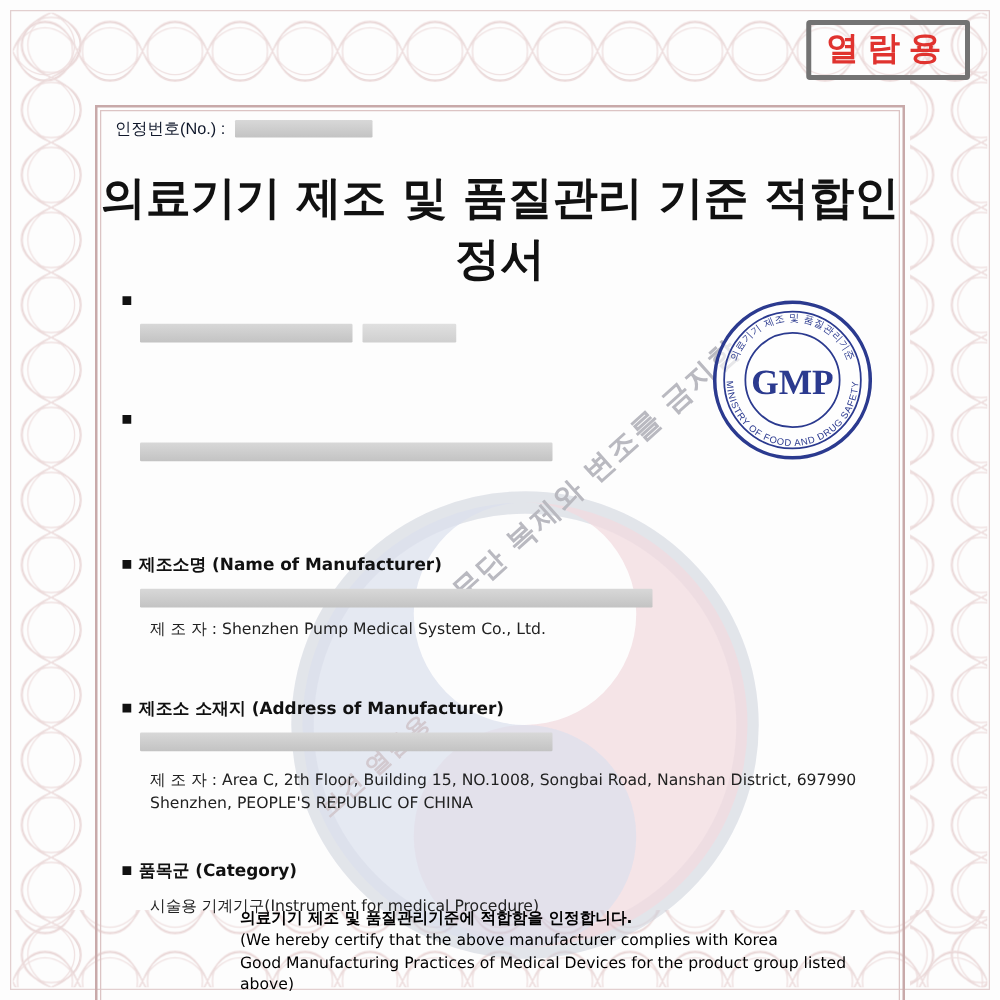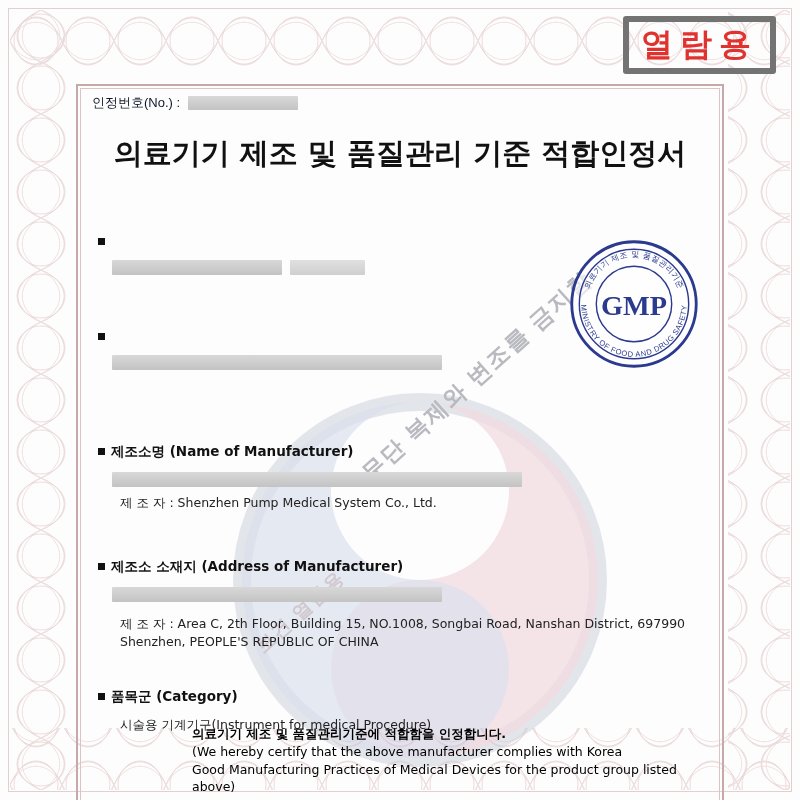--- a/index.html
+++ b/index.html
@@ -95,25 +95,25 @@
     white-space: nowrap;
     letter-spacing: 2px;
     pointer-events: none;
   }
 
   
   .red-stamp {
     position: absolute;
     right: 24px;
     top: 16px;
-    border: 6px solid #737373;
+    border: 4px solid #737373;
     border-radius: 3px;
     padding: 6px 12px 8px 12px;
     color: #e0332f;
-    font-size: 32px;
+    font-size: 26px;
     font-weight: bold;
     letter-spacing: 7px;
     line-height: 1;
     font-family: "DejaVu Sans", sans-serif;
   }
 
   
   .content {
     position: absolute;
     left: 80px;
@@ -142,21 +142,21 @@
   }
 
   .title-block {
     position: absolute;
     top: 46px;
     left: 0;
     right: 0;
     text-align: center;
   }
   .title-ko {
-    font-size: 29px;
+    font-size: 36px;
     font-weight: bold;
     letter-spacing: 0px;
     color: #111;
     font-family: "DejaVu Sans", sans-serif;
   }
   .title-en {
     font-size: 26px;
     margin-top: 4px;
     color: #111;
     font-family: "Liberation Sans", sans-serif;

